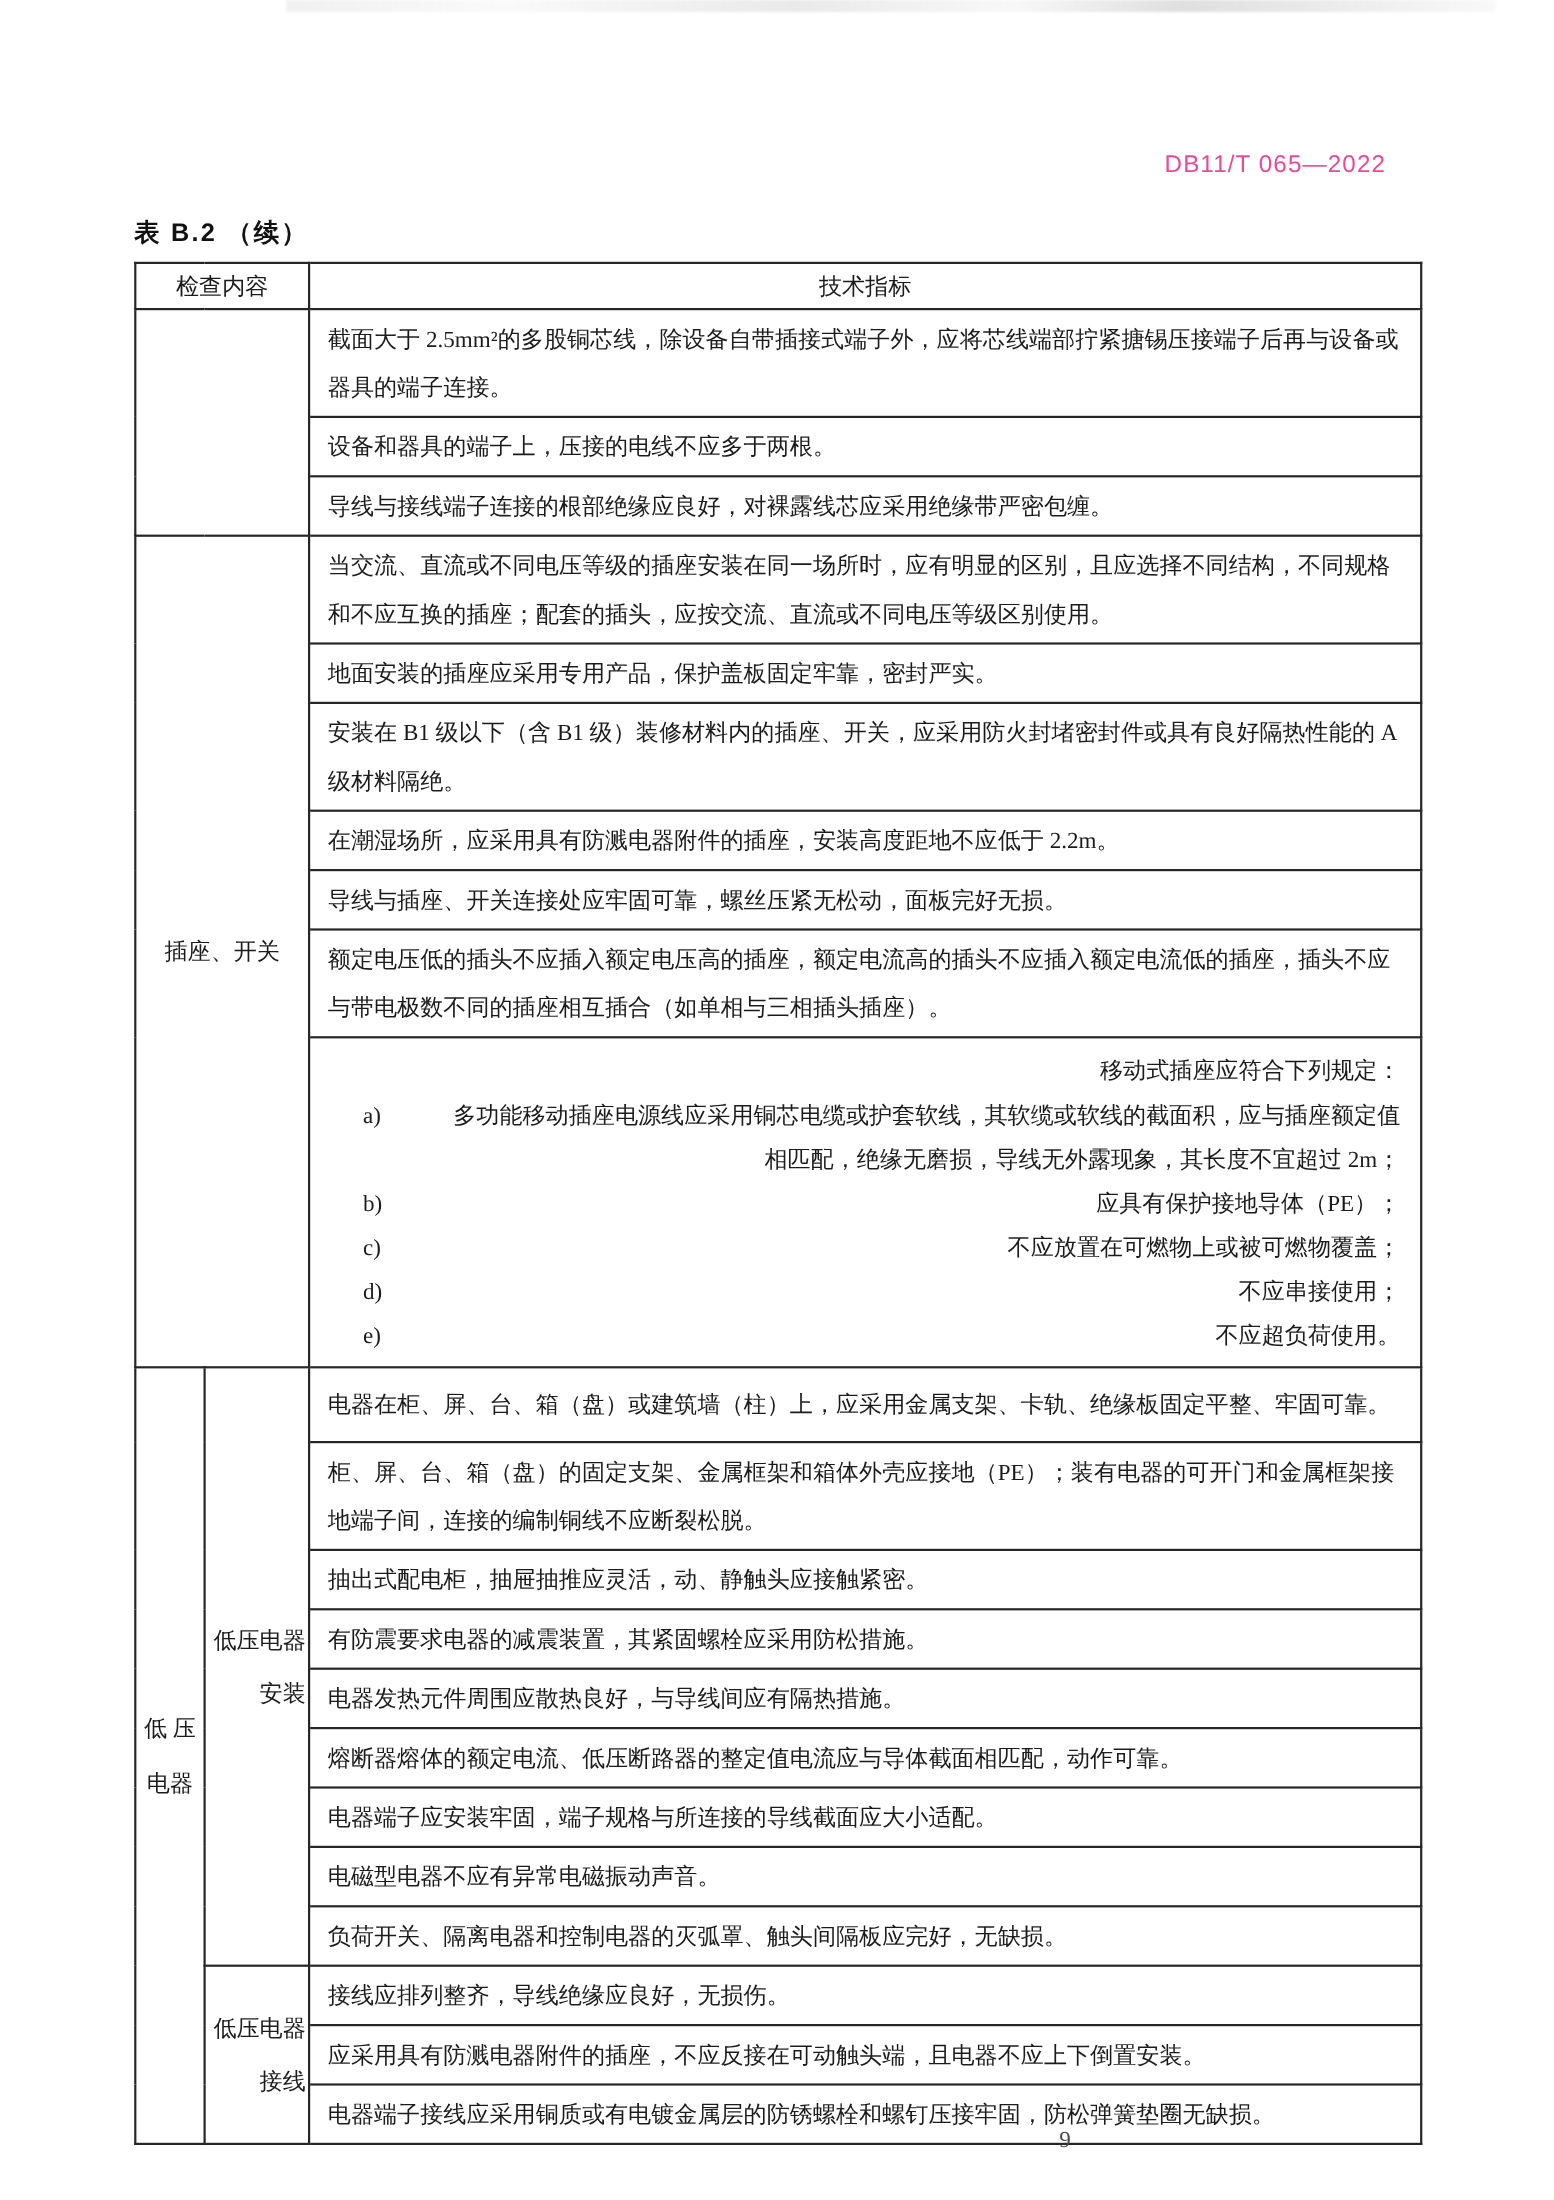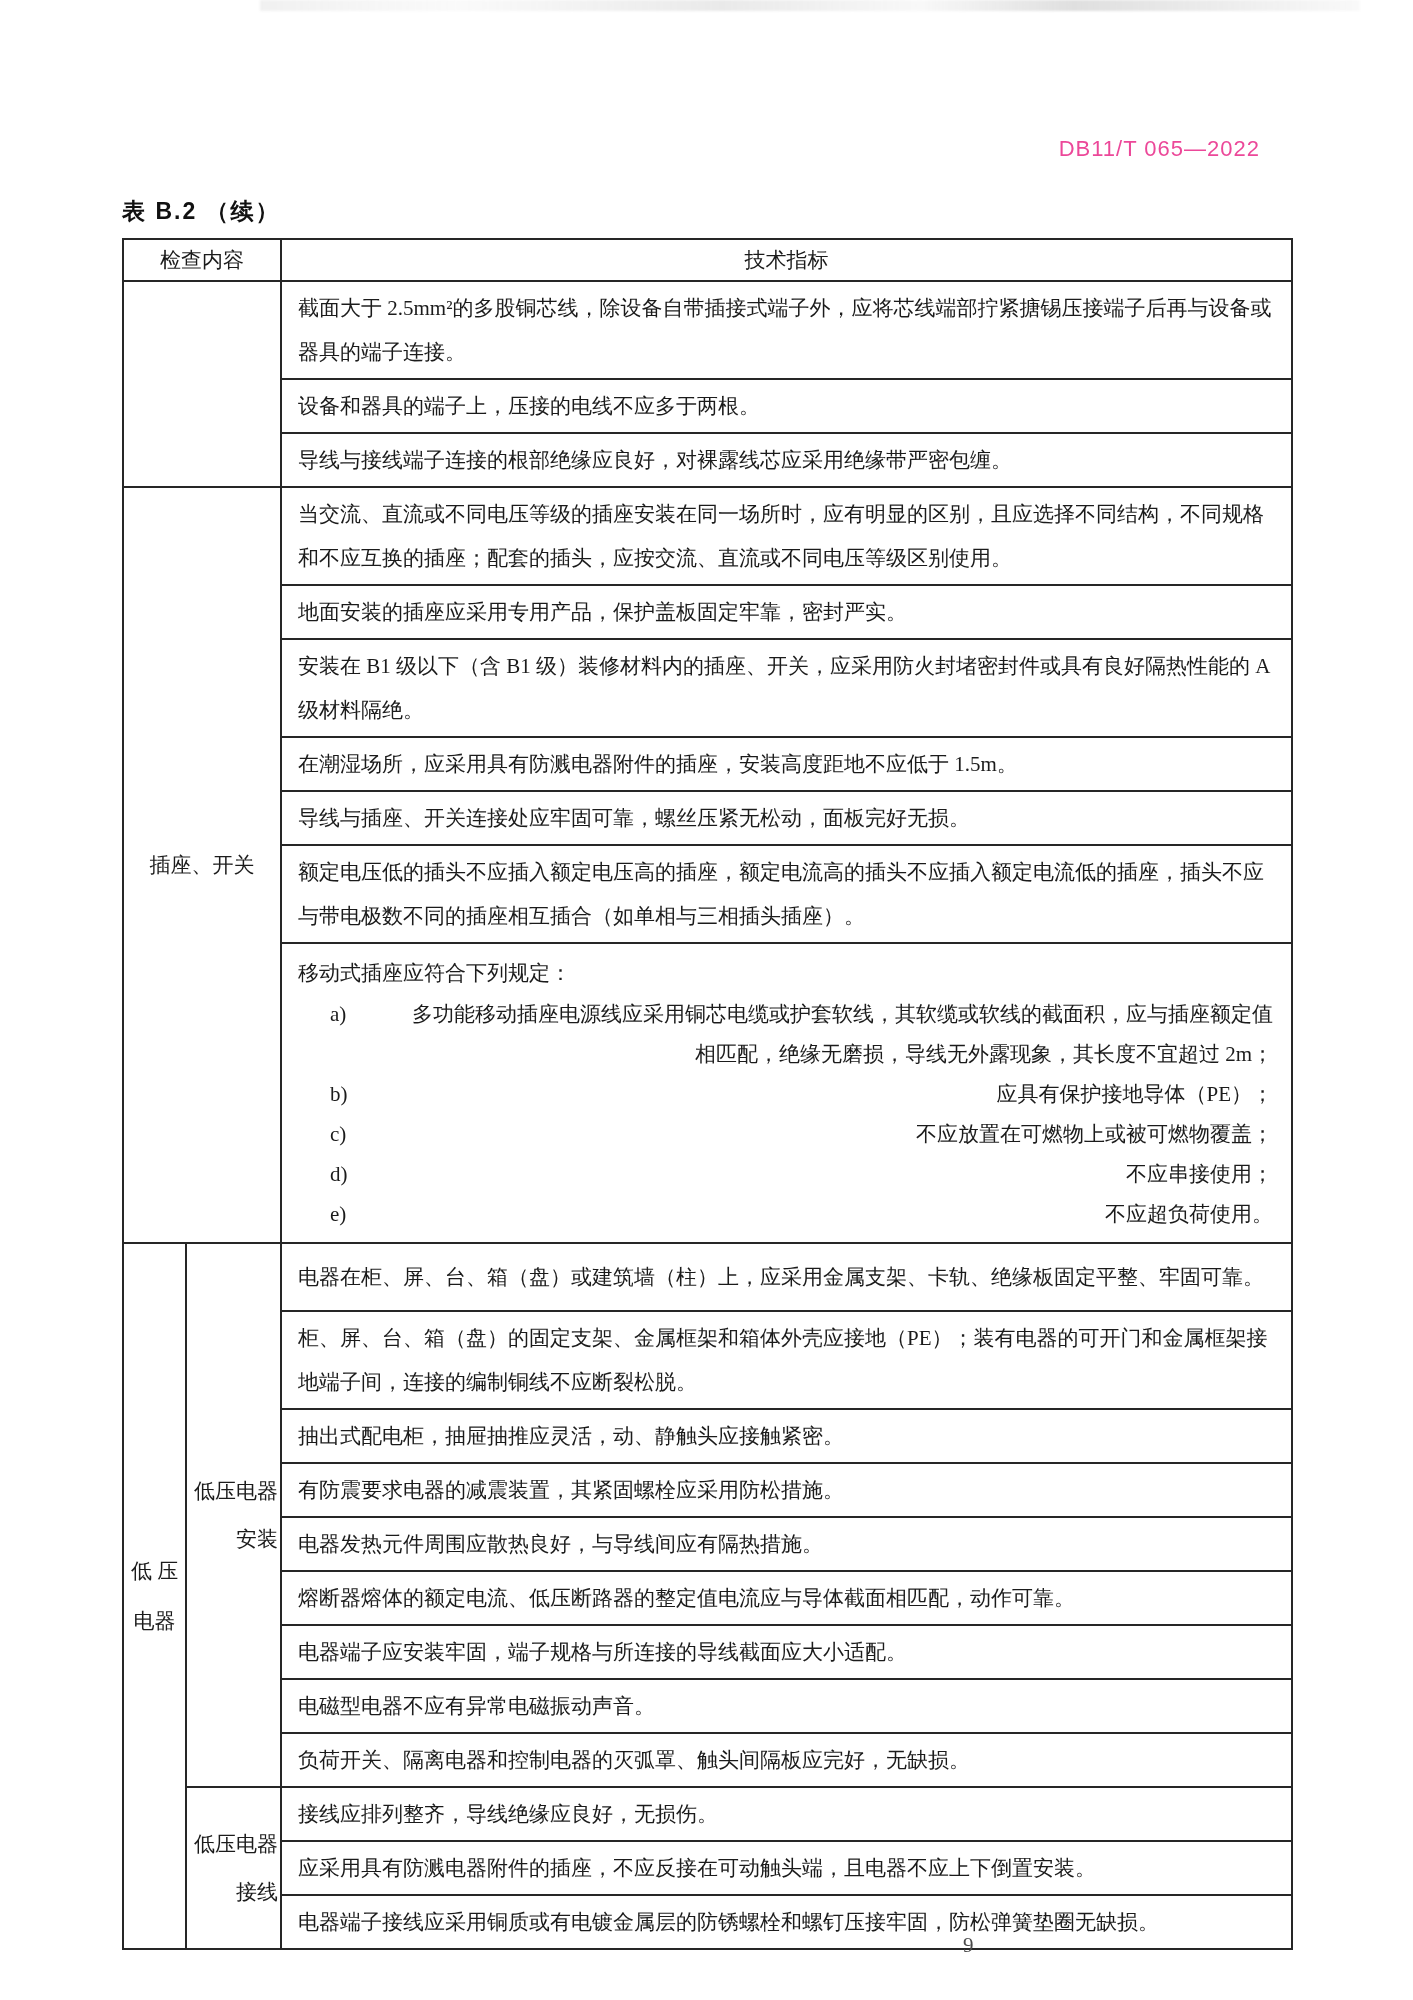--- a/index.html
+++ b/index.html
@@ -61,21 +61,21 @@
   td.label .lbl-line, td.sublabel .lbl-line{display:block;}
   td.indicator{
     text-align:left;
     padding:4px 18px 4px 16px;
     line-height:44px;
   }
   .h48{height:48px;}
   .h96{height:68px;}
   .hlist{height:266px;}
   td.list-cell{padding:8px 18px 8px 16px;}
-  .list-intro{line-height:42px;}
+  .list-intro{line-height:42px;text-align:right;}
   .list-item{display:flex;margin-left:32px;line-height:40px;}
   .list-item .marker{flex:none;width:62px;}
   .list-item .item-text{flex:1;text-align:right;}
   .page-number{
     position:absolute;top:1933px;left:963px;
     font-size:21px;color:#4a4a4a;
   }
 </style>
 </head>
 <body>
@@ -114,21 +114,21 @@
     <td class="label" colspan="2" rowspan="7">插座、开关</td>
     <td class="indicator h96">当交流、直流或不同电压等级的插座安装在同一场所时，应有明显的区别，且应选择不同结构，不同规格和不应互换的插座；配套的插头，应按交流、直流或不同电压等级区别使用。</td>
   </tr>
   <tr>
     <td class="indicator h48">地面安装的插座应采用专用产品，保护盖板固定牢靠，密封严实。</td>
   </tr>
   <tr>
     <td class="indicator h96">安装在 B1 级以下（含 B1 级）装修材料内的插座、开关，应采用防火封堵密封件或具有良好隔热性能的 A 级材料隔绝。</td>
   </tr>
   <tr>
-    <td class="indicator h48">在潮湿场所，应采用具有防溅电器附件的插座，安装高度距地不应低于 1.5m。</td>
+    <td class="indicator h48">在潮湿场所，应采用具有防溅电器附件的插座，安装高度距地不应低于 2.2m。</td>
   </tr>
   <tr>
     <td class="indicator h48">导线与插座、开关连接处应牢固可靠，螺丝压紧无松动，面板完好无损。</td>
   </tr>
   <tr>
     <td class="indicator h96">额定电压低的插头不应插入额定电压高的插座，额定电流高的插头不应插入额定电流低的插座，插头不应与带电极数不同的插座相互插合（如单相与三相插头插座）。</td>
   </tr>
   <tr>
     <td class="indicator list-cell hlist">
       <div class="list-intro">移动式插座应符合下列规定：</div>

